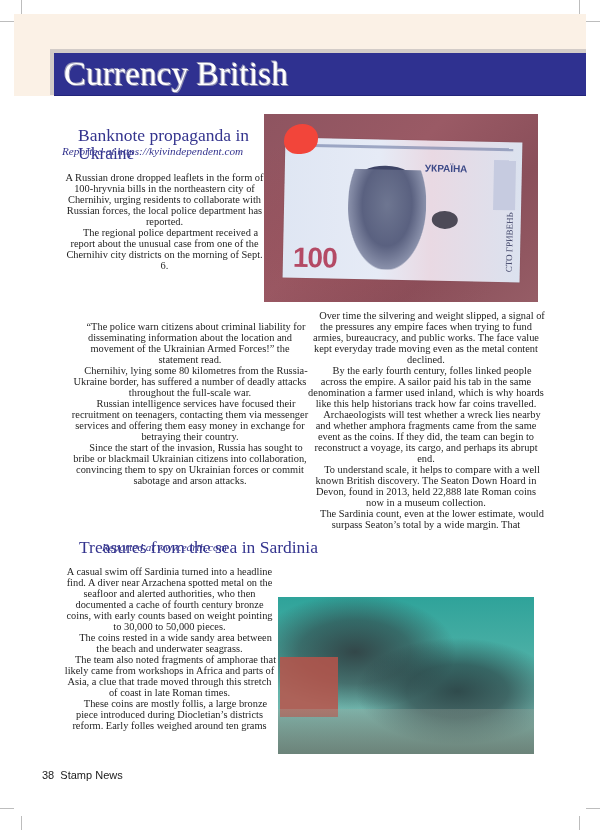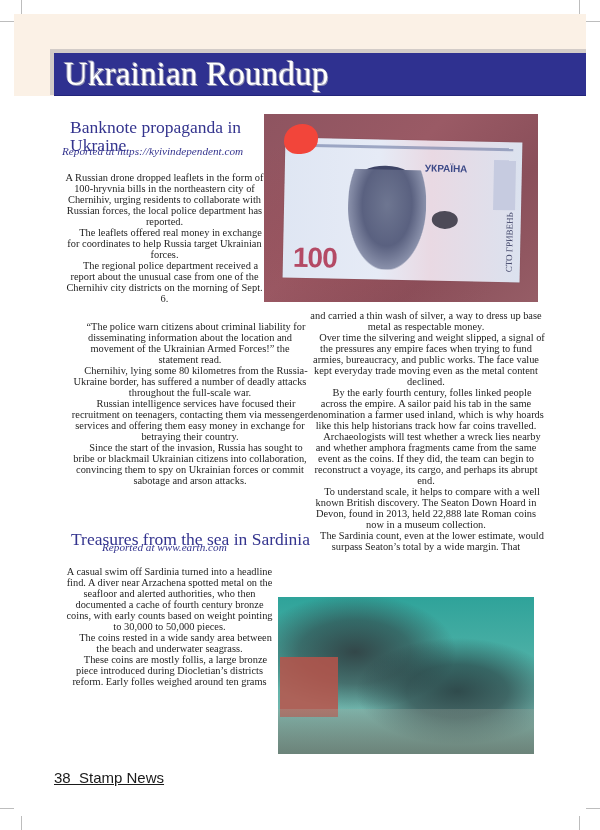--- a/index.html
+++ b/index.html
@@ -12,21 +12,21 @@
   
   .cream-band { position:absolute; left:14px; top:14px; width:572px; height:82px; background:#fbf1e6; }
   .title-shadow { position:absolute; left:50px; top:49px; width:536px; height:46px; background:#d3ccc8; }
   .title-bar { position:absolute; left:54px; top:53px; width:532px; height:42px; background:#2f3190;
                border-bottom:1px solid #23257a; }
   .title-text { position:absolute; left:10px; top:2px; font-family:"Liberation Serif", serif;
                 font-size:33px; line-height:38px; color:#ffffff; letter-spacing:0.2px;
                 text-shadow:-1px -1px 0 #9a9ab8, 1px 1px 0 #8d8db0; }
 
   .headline { position:absolute; font-family:"Liberation Serif", serif; color:#34348e;
-              font-size:17.5px; line-height:18px; margin:8px; font-weight:normal; }
+              font-size:17.5px; line-height:18px; margin:16px; font-weight:normal; }
   .source { position:absolute; font-family:"Liberation Serif", serif; font-style:italic;
             color:#34348e; font-size:11.2px; line-height:13px; }
 
   .col { position:absolute; font-size:10.4px; line-height:11px; color:#1e1e1e; text-align:center; }
   .col p { margin:0; }
   .col p.indent { text-indent:12px; }
 
   
   .photo { position:absolute; overflow:hidden; }
   .banknote-photo { left:264px; top:114px; width:274px; height:188px;
@@ -48,49 +48,48 @@
   .blot { position:absolute; left:20px; top:10px; width:34px; height:30px; background:#f2453a; border-radius:55% 45% 50% 40%; }
 
   .diver-photo { left:278px; top:597px; width:256px; height:157px;
     background:
       radial-gradient(ellipse at 70% 60%, rgba(30,40,45,0.75) 0%, rgba(30,40,45,0.55) 20%, transparent 40%),
       radial-gradient(ellipse at 30% 35%, rgba(45,45,50,0.8) 0%, rgba(45,45,50,0.5) 22%, transparent 40%),
       linear-gradient(180deg,#2fa39a 0%,#4db0a6 40%,#6fb5ac 70%,#7d9f96 100%); }
   .diver-photo .crate { position:absolute; left:2px; top:60px; width:58px; height:60px; background:#b8544a; opacity:.85; }
   .diver-photo .sand { position:absolute; left:0; bottom:0; width:100%; height:45px; background:linear-gradient(180deg, rgba(160,170,160,0.3), rgba(100,120,110,0.7)); }
 
-  .footer { position:absolute; left:54px; top:769px; font-family:"Liberation Sans", sans-serif; font-size:15px; color:#1a1a1a;text-decoration:underline; }
+  .footer { position:absolute; left:42px; top:769px; font-family:"Liberation Sans", sans-serif; font-size:11px; color:#1a1a1a; }
 </style>
 </head>
 <body>
 
 <div class="crop" style="left:21px;top:0;width:1px;height:14px;"></div>
 <div class="crop" style="left:0;top:21px;width:14px;height:1px;"></div>
 <div class="crop" style="left:579px;top:0;width:1px;height:14px;"></div>
 <div class="crop" style="left:586px;top:21px;width:14px;height:1px;"></div>
 <div class="crop" style="left:0;top:808px;width:14px;height:1px;"></div>
 <div class="crop" style="left:21px;top:816px;width:1px;height:14px;"></div>
 <div class="crop" style="left:586px;top:808px;width:14px;height:1px;"></div>
 <div class="crop" style="left:579px;top:816px;width:1px;height:14px;"></div>
 
 <div class="cream-band"></div>
 <div class="title-shadow"></div>
 <div class="title-bar">
-  <h1 class="title-text" style="margin:0;font-weight:normal;">Ukrainian Roundup</h1>
+  <h1 class="title-text" style="margin:0;font-weight:normal;">Currency British</h1>
 </div>
 
 <h2 class="headline" style="left:62px;top:110px;width:195px;">
   <span>Banknote propaganda in</span><br>
   <span>Ukraine</span>
 </h2>
 <div class="source" style="left:62px;top:145px;">Reported at https://kyivindependent.com</div>
 
 <div class="col" style="left:62px;top:172px;width:205px;">
   <p>A Russian drone dropped leaflets in the form of 100-hryvnia bills in the northeastern city of Chernihiv, urging residents to collaborate with Russian forces, the local police department has reported.</p>
-  <p class="indent">The leaflets offered real money in exchange for coordinates to help Russia target Ukrainian forces.</p>
   <p class="indent">The regional police department received a report about the unusual case from one of the Chernihiv city districts on the morning of Sept. 6.</p>
 </div>
 <div class="col" style="left:70px;top:321px;width:240px;">
   <p class="indent">“The police warn citizens about criminal liability for disseminating information about the location and movement of the Ukrainian Armed Forces!” the statement read.</p>
   <p class="indent">Chernihiv, lying some 80 kilometres from the Russia-Ukraine border, has suffered a number of deadly attacks throughout the full-scale war.</p>
   <p class="indent">Russian intelligence services have focused their recruitment on teenagers, contacting them via messenger services and offering them easy money in exchange for betraying their country.</p>
   <p class="indent">Since the start of the invasion, Russia has sought to bribe or blackmail Ukrainian citizens into collaboration, convincing them to spy on Ukrainian forces or commit sabotage and arson attacks.</p>
 </div>
 
 <div class="photo banknote-photo">
@@ -106,25 +105,25 @@
   </div>
   <div class="blot"></div>
 </div>
 
 <h2 class="headline" style="left:62px;top:522px;width:240px;text-align:right;">Treasures from the sea in Sardinia</h2>
 <div class="source" style="left:62px;top:541px;margin-left:40px;">Reported at www.earth.com</div>
 
 <div class="col" style="left:62px;top:566px;width:215px;">
   <p>A casual swim off Sardinia turned into a headline find. A diver near Arzachena spotted metal on the seafloor and alerted authorities, who then documented a cache of fourth century bronze coins, with early counts based on weight pointing to 30,000 to 50,000 pieces.</p>
   <p class="indent">The coins rested in a wide sandy area between the beach and underwater seagrass.</p>
+  <p class="indent">The team also noted fragments of amphorae that likely came from workshops in Africa and parts of Asia, a clue that trade moved through this stretch of coast in late Roman times.</p>
   <p class="indent">These coins are mostly follis, a large bronze piece introduced during Diocletian’s districts reform. Early folles weighed around ten grams</p>
 </div>
 
 <div class="col" style="left:307px;top:310px;width:238px;">
-  <p>and carried a thin wash of silver, a way to dress up base metal as respectable money.</p>
   <p class="indent">Over time the silvering and weight slipped, a signal of the pressures any empire faces when trying to fund armies, bureaucracy, and public works. The face value kept everyday trade moving even as the metal content declined.</p>
   <p class="indent">By the early fourth century, folles linked people across the empire. A sailor paid his tab in the same denomination a farmer used inland, which is why hoards like this help historians track how far coins travelled.</p>
   <p class="indent">Archaeologists will test whether a wreck lies nearby and whether amphora fragments came from the same event as the coins. If they did, the team can begin to reconstruct a voyage, its cargo, and perhaps its abrupt end.</p>
   <p class="indent">To understand scale, it helps to compare with a well known British discovery. The Seaton Down Hoard in Devon, found in 2013, held 22,888 late Roman coins now in a museum collection.</p>
   <p class="indent">The Sardinia count, even at the lower estimate, would surpass Seaton’s total by a wide margin. That</p>
 </div>
 
 <div class="photo diver-photo">
   <div class="crate"></div>
   <div class="sand"></div>

